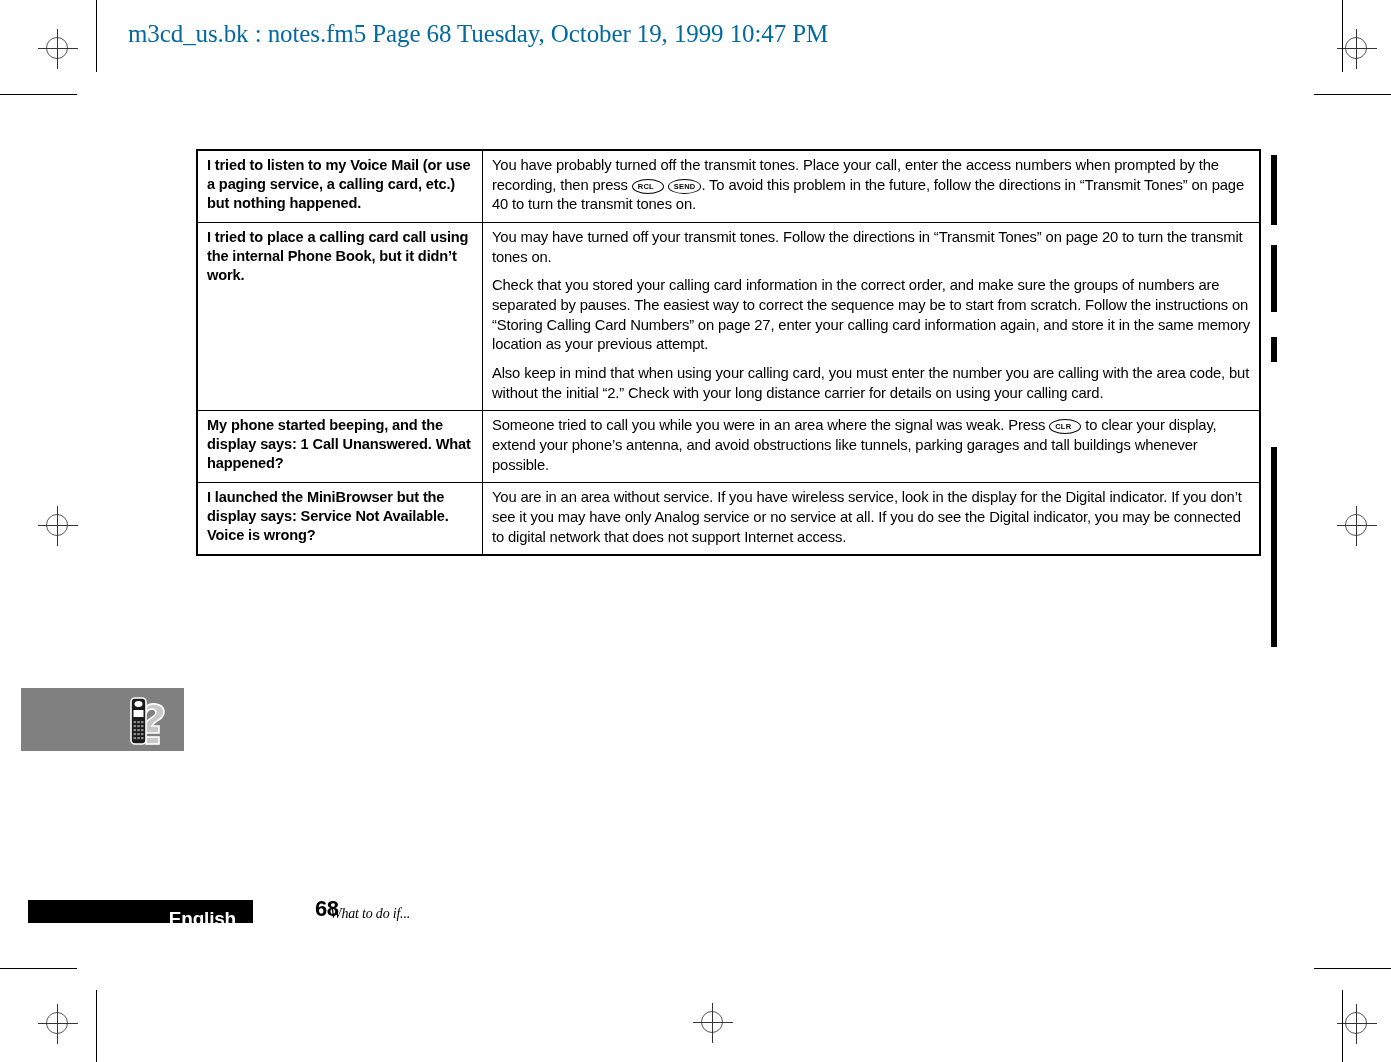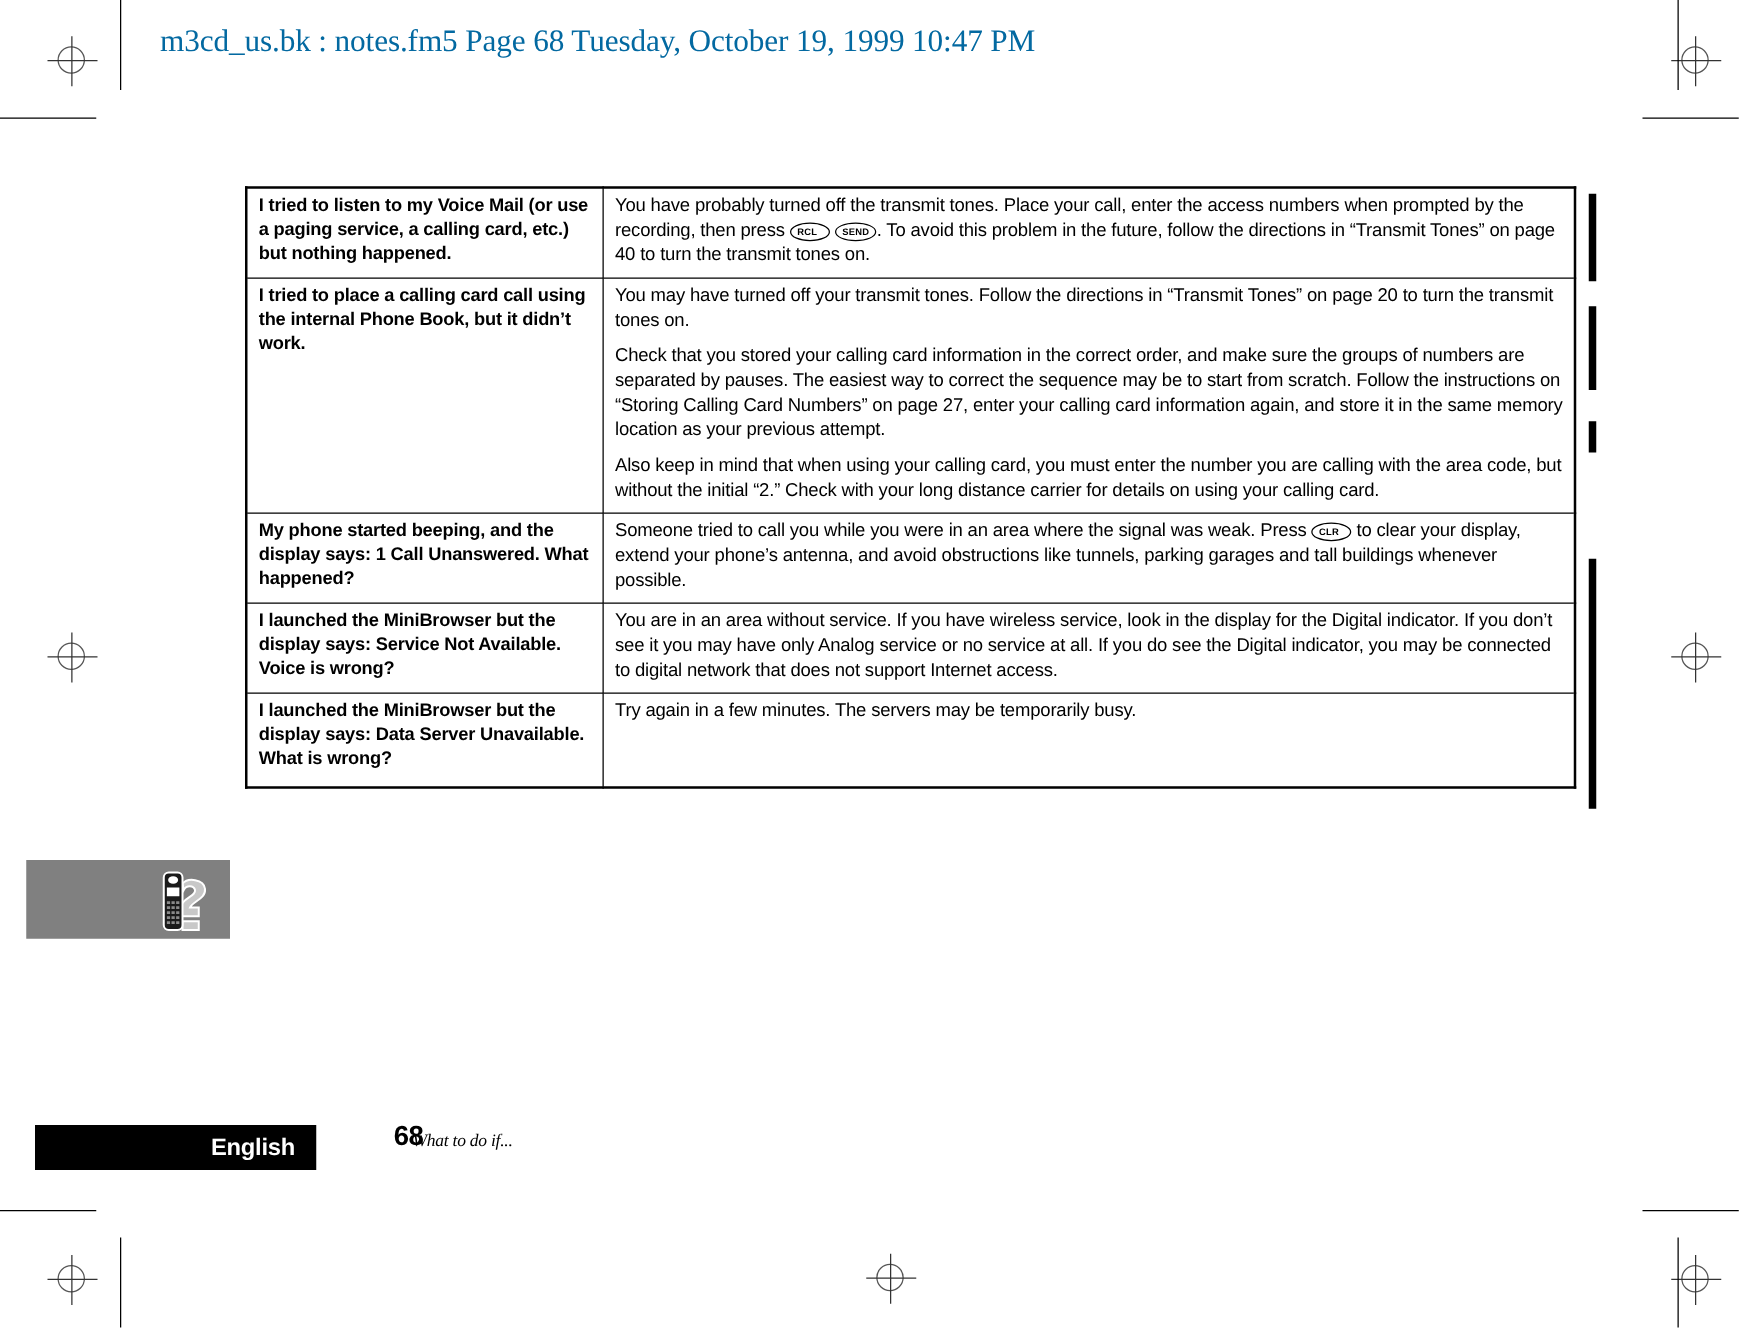--- a/index.html
+++ b/index.html
@@ -149,21 +149,21 @@
     width: 56px;
     height: 56px;
   }
 
   
   .lang-tab {
     position: absolute;
     left: 28px;
     top: 900px;
     width: 225px;
-    height: 36px;
+    height: 23px;
     background: #000;
   }
   .lang-tab span {
     position: absolute;
     right: 17px;
     top: 8px;
     color: #fff;
     font-size: 19px;
     font-weight: bold;
     letter-spacing: -0.2px;
@@ -266,24 +266,20 @@
         <td>
           <p>
             <span>Someone tried to call you while you were in an area where the signal was weak. Press </span><span class="keycap">CLR</span><span> to clear your display, extend your phone’s antenna, and avoid obstructions like tunnels, parking garages and tall buildings whenever possible.</span>
           </p>
         </td>
       </tr>
       <tr class="condensed">
         <td>I launched the MiniBrowser but the display says: Service Not Available. Voice is wrong?</td>
         <td>You are in an area without service. If you have wireless service, look in the display for the Digital indicator. If you don’t see it you may have only Analog service or no service at all. If you do see the Digital indicator, you may be connected to digital network that does not support Internet access.</td>
       </tr>
-      <tr class="condensed">
-        <td style="height:62px;">I launched the MiniBrowser but the display says: Data Server Unavailable. What is wrong?</td>
-        <td>Try again in a few minutes. The servers may be temporarily busy.</td>
-      </tr>
     </tbody>
   </table>
 </div>
 
 <div class="chapter-icon-box">
   <svg class="phone-art" viewBox="0 0 56 56">
 
     <path d="M27 15 C31 10, 44 11, 45 19 C46 27, 35 29, 33 34 L40 34 L40 41 L25 41 L25 34 C27 26, 38 25, 37 20 C36 16, 30 16, 28 20 Z" fill="#c8c8c8" stroke="#ffffff" stroke-width="1.6"></path>
     <rect x="27" y="45" width="13" height="7" fill="#c8c8c8" stroke="#ffffff" stroke-width="1.6"></rect>
 

